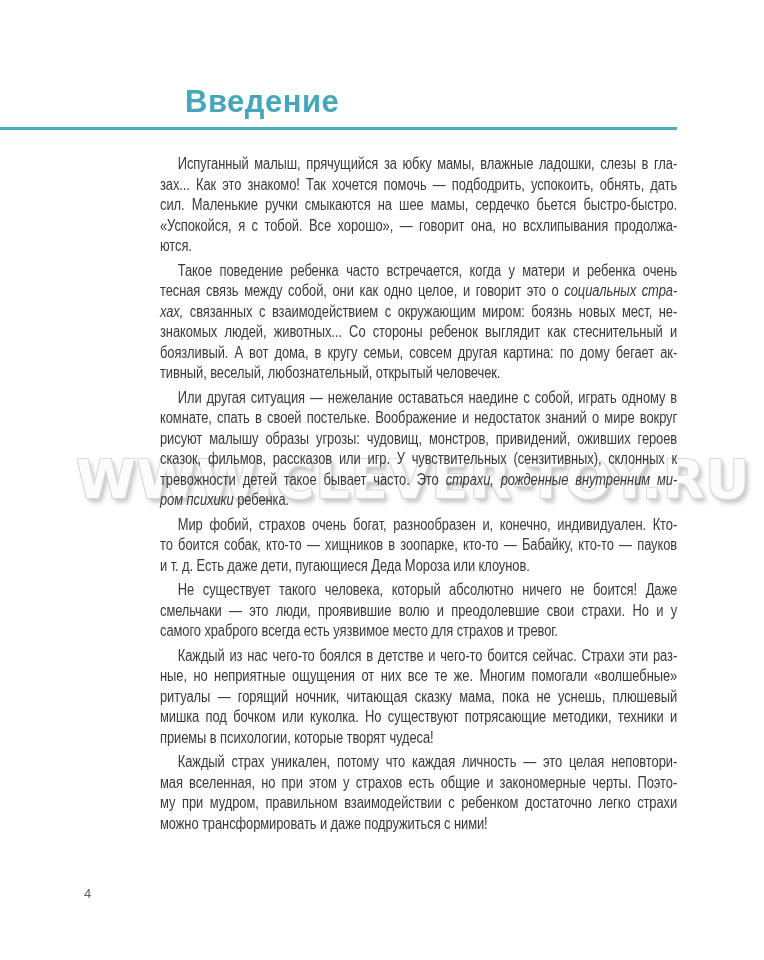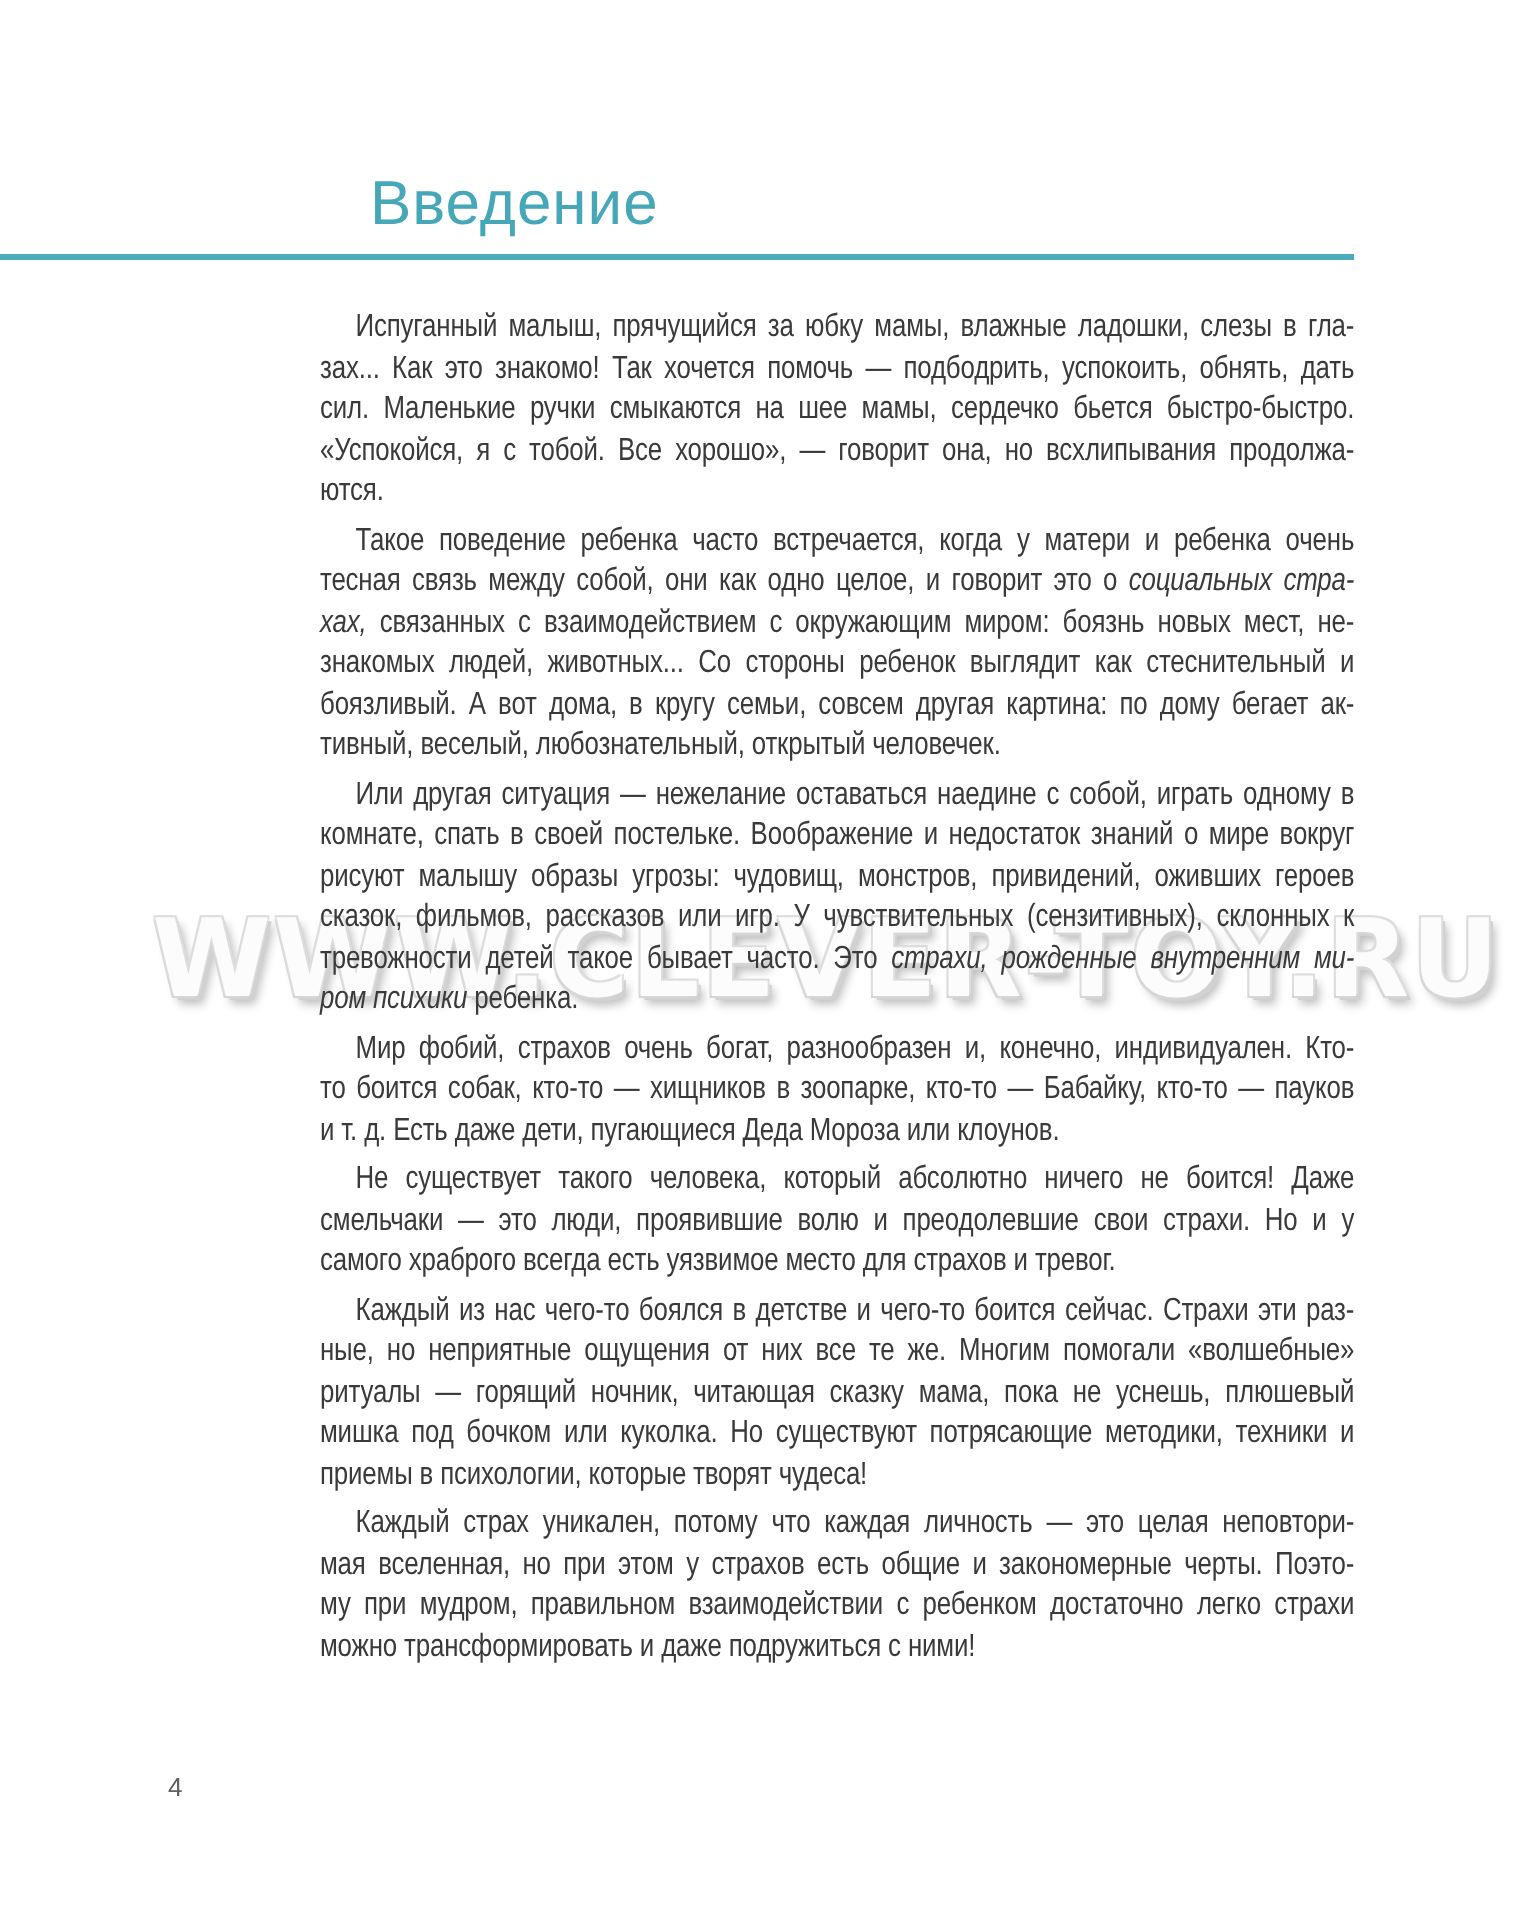--- a/index.html
+++ b/index.html
@@ -13,21 +13,21 @@
     height: 960px;
     background: #ffffff;
     overflow: hidden;
     font-family: "Liberation Sans", sans-serif;
   }
   .heading {
     position: absolute;
     left: 185px;
     top: 84px;
     font-size: 31px;
-    font-weight: normal;
+    font-weight: bold;
     letter-spacing: 0.5px;
     color: #45a7b7;
     z-index: 2;
   }
   .heading-rule {
     position: absolute;
     left: 0;
     top: 127px;
     width: 677px;
     height: 3px;

